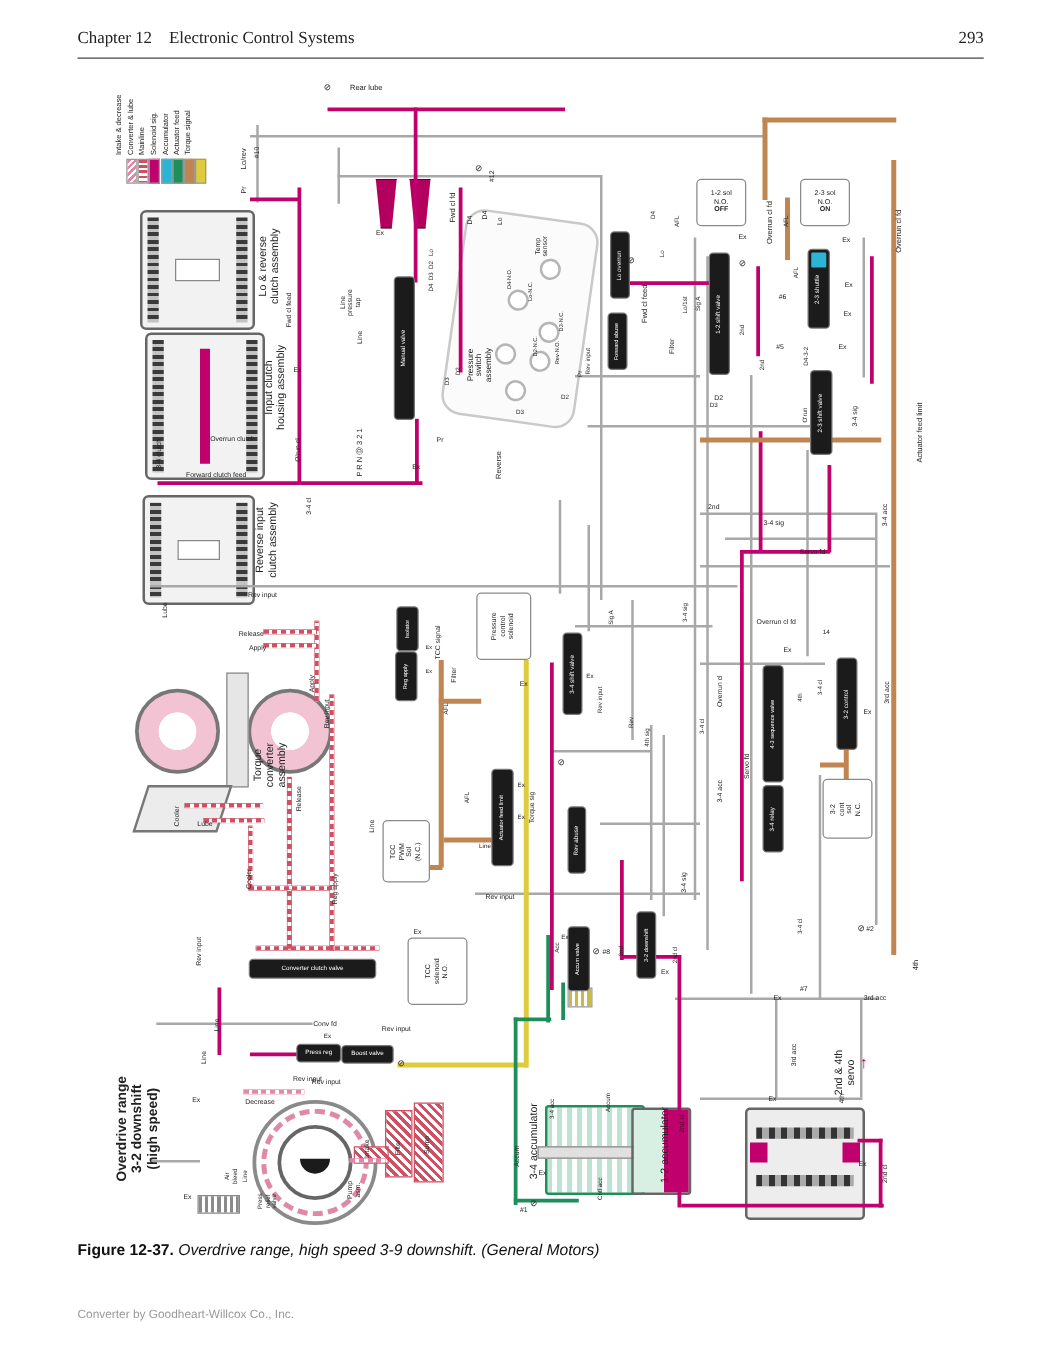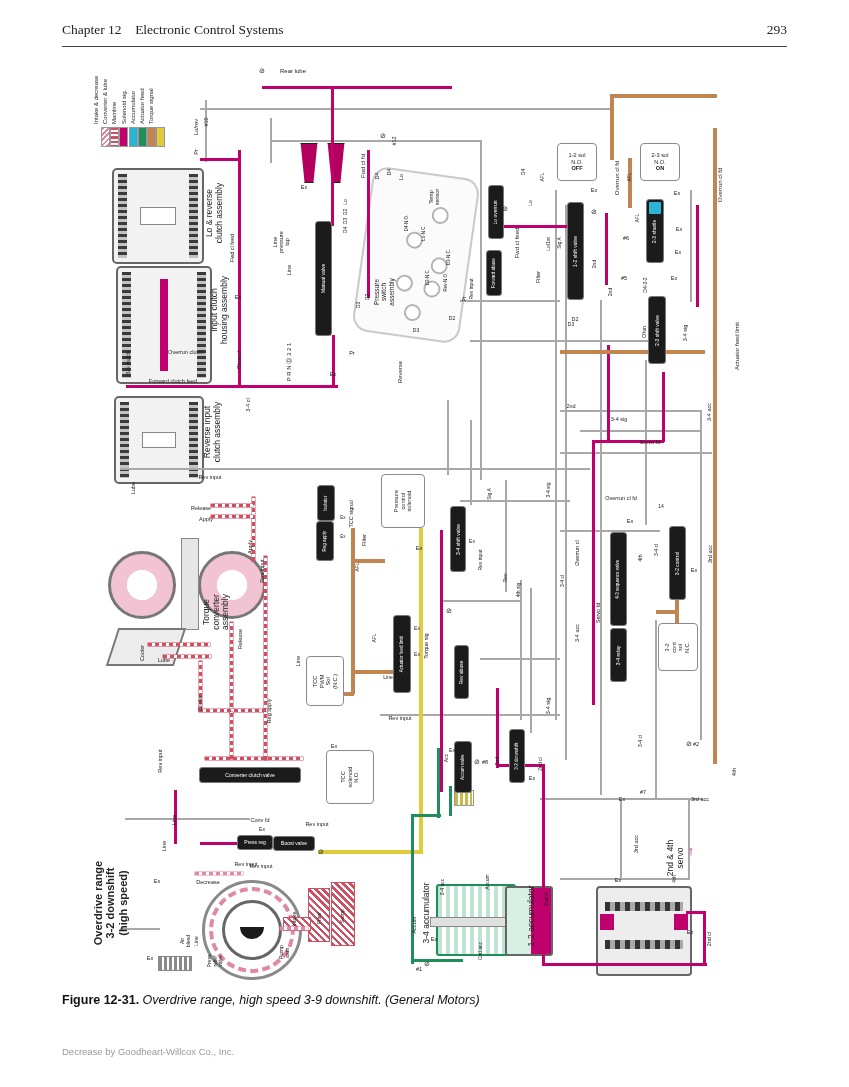--- a/index.html
+++ b/index.html
@@ -499,16 +499,16 @@
       <div class="lg" style="left: 127.6px; top: 116px;">Solenoid sig.</div>
       <div class="swatch" style="left: 137.8px; top: 127px; background: rgb(31, 142, 90);"></div>
       <div class="lg" style="left: 136.8px; top: 116px;">Accumulator</div>
       <div class="swatch" style="left: 147px; top: 127px; background: rgb(192, 133, 80);"></div>
       <div class="lg" style="left: 146px; top: 116px;">Actuator feed</div>
       <div class="swatch" style="left: 156.2px; top: 127px; background: rgb(224, 203, 63);"></div>
       <div class="lg" style="left: 155.2px; top: 116px;">Torque signal</div>
     </div>
 
   <div class="caption">
-    <b>Figure 12-31.</b><i> Overdrive range, high speed 3-9 downshift. (General Motors)</i>
+    <b>Figure 12-37.</b><i> Overdrive range, high speed 3-9 downshift. (General Motors)</i>
   </div>
-  <div class="copyright">Decrease by Goodheart-Willcox Co., Inc.</div>
+  <div class="copyright">Converter by Goodheart-Willcox Co., Inc.</div>
 </div>
 
 </body></html>

